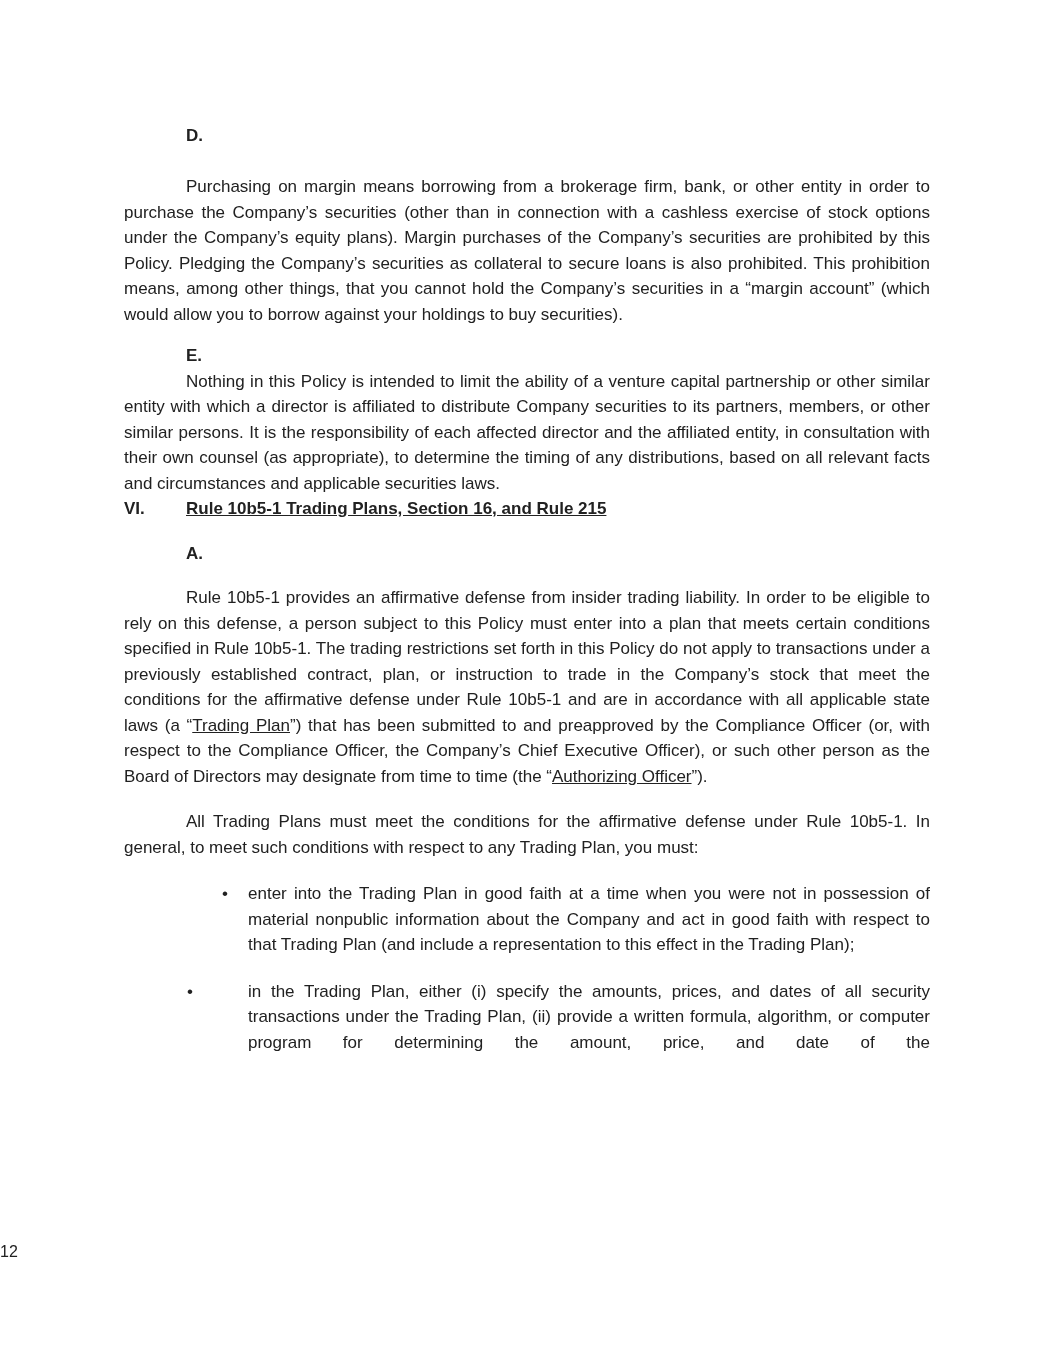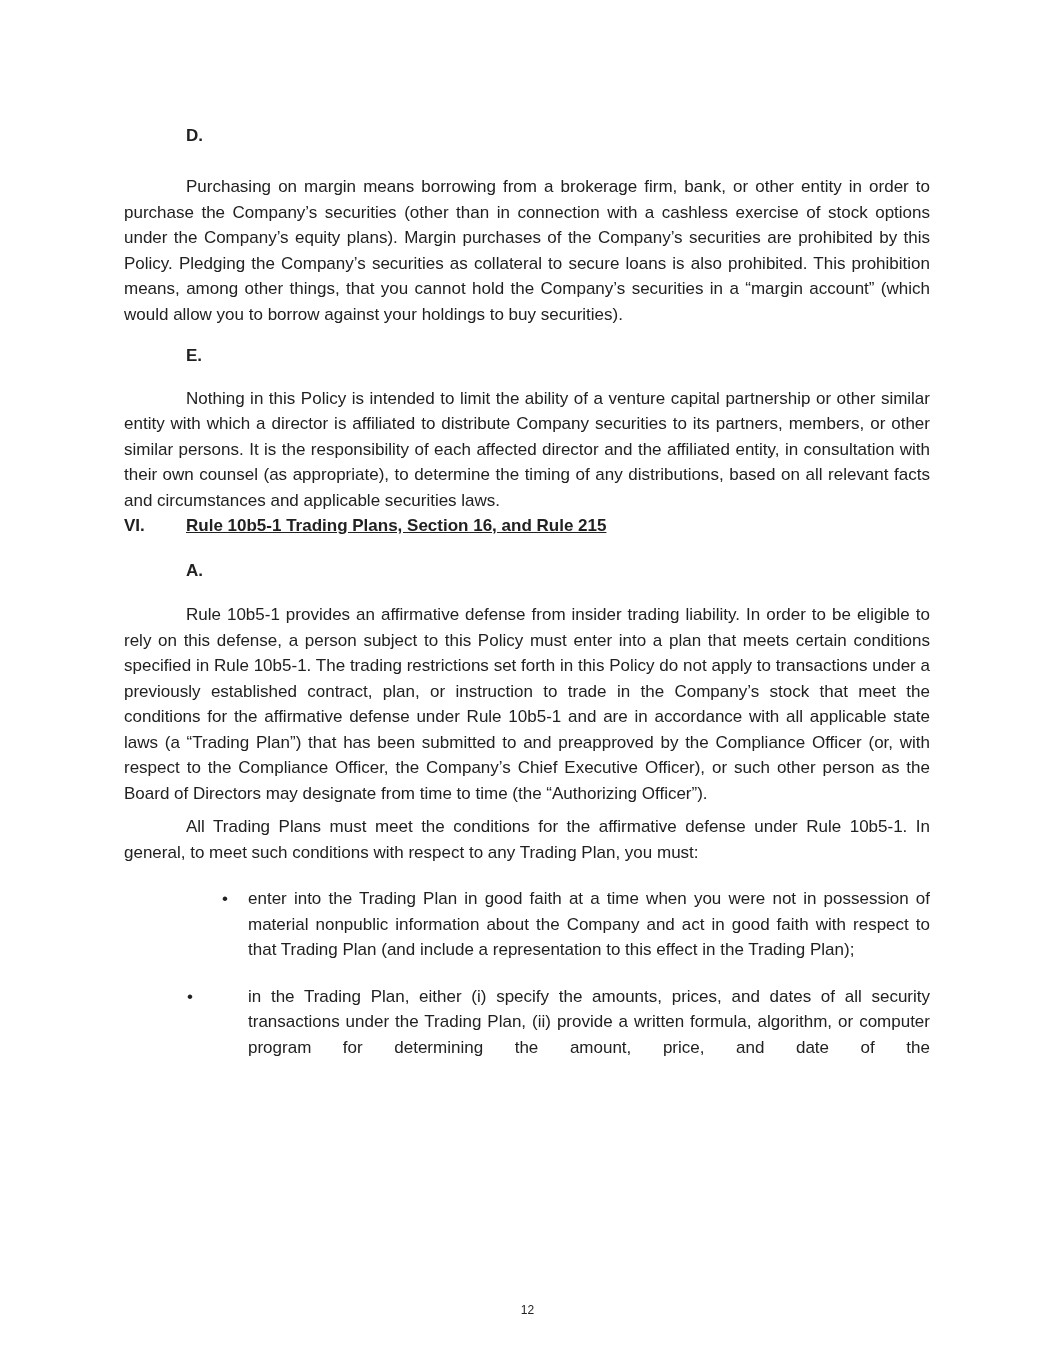--- a/index.html
+++ b/index.html
@@ -35,53 +35,53 @@
     flex: 1 1 auto;
   }
   .indent-1 { padding-left: 62px; }       
   .lh28 { line-height: 28px; }
   .u-text { text-decoration: underline; }
   
   .para {
     text-align: justify;
     text-indent: 62px;
   }
-  .u { }
+  .u { text-decoration: underline; }
   
   .bullet {
     position: relative;
     margin-left: 124px;
     text-align: justify;
   }
   .bullet .marker {
     position: absolute;
     top: 0;
     line-height: 25.5px;
   }
   .bullet-1 .marker { left: -26px; }
   .bullet-2 .marker { left: -61px; }
   .bullet-2 .btext { text-align-last: justify; }
   
   #p-margin        { margin-top: 24px; }
   #h-e             { margin-top: 16px; }
-  #p-partnership   { margin-top: 17px; }
+  #p-partnership   { }
   #h-vi            { }
   #h-a             { margin-top: 19px; }
   #p-rule          { margin-top: 19px; }
-  #p-all           { margin-top: 8px; }
+  #p-all           { margin-top: 20px; }
   #bullet-1        { margin-top: 21px; }
   #bullet-2        { margin-top: 21px; }
   
   .footer {
     position: absolute;
-    top: 1298px;
+    top: 1240px;
     left: 0;
     width: 100%;
-    text-align: center;
-    font-size: 12px;
+    text-align: left;
+    font-size: 16px;
     line-height: 24px;
   }
 </style>
 </head>
 <body>
 
 <div class="page">
   <div class="content">
 
     <div class="hang indent-1 lh28" id="h-d">

